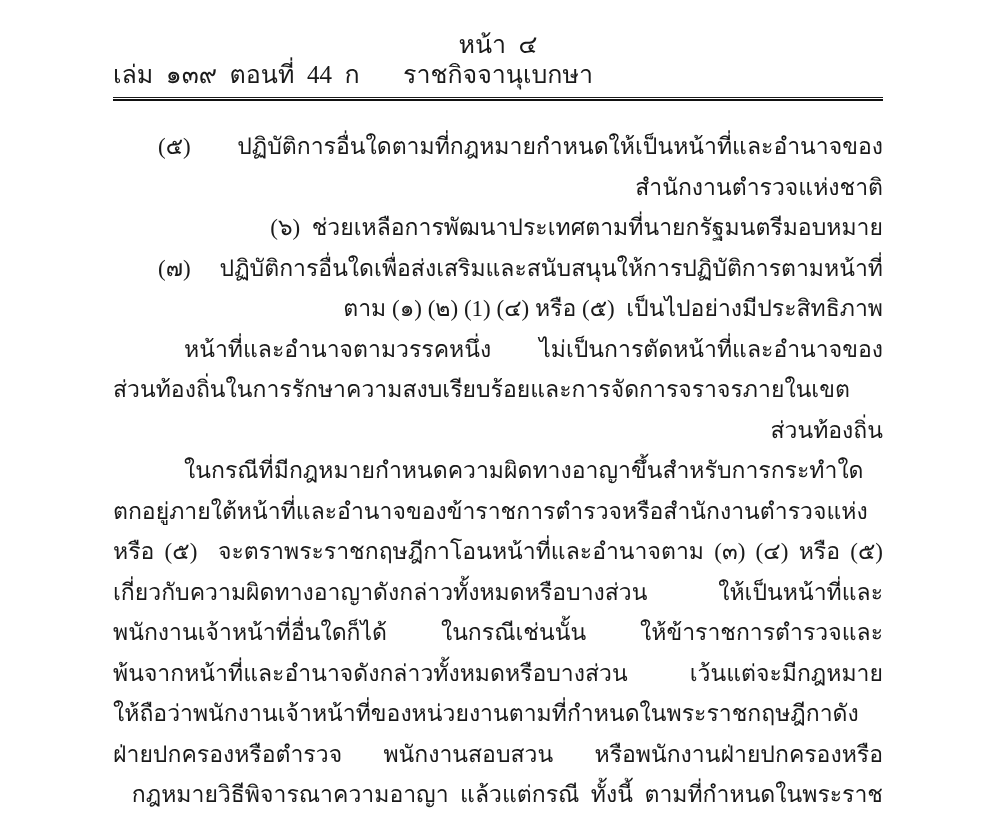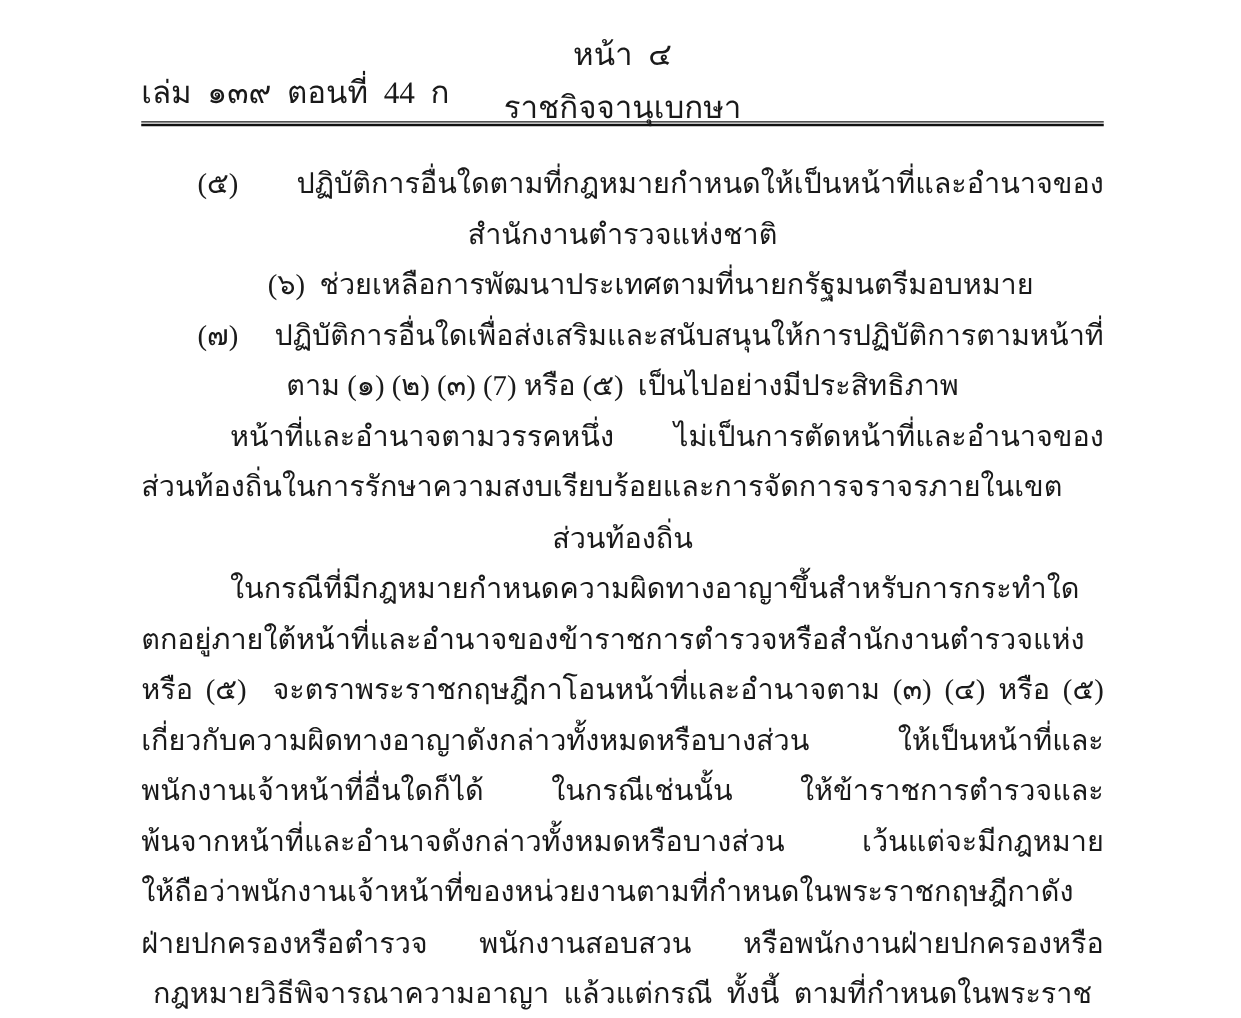--- a/index.html
+++ b/index.html
@@ -41,21 +41,21 @@
     white-space: pre-wrap;
   }
   .vol {
     position: absolute;
     left: 0;
     top: 0;
   }
   .gazette {
     position: absolute;
     left: 50%;
-    top: 12px;
+    top: 0;
     transform: translateX(-50%);
   }
   .date {
     position: absolute;
     right: 0;
     top: 0;
   }
   .rule {
     margin-top: 7px;
     height: 1px;
@@ -68,21 +68,21 @@
     left: 113px;
     width: 770px;
     padding-top: 14px;
     font-size: 23px;
   }
   .line {
     height: 40.5px;
     line-height: 40.5px;
     white-space: pre-wrap;
     overflow: hidden;
-    text-align: center;
+    text-align: right;
   }
   .line.just {
     text-align: justify;
     text-align-last: justify;
   }
   .line.indent-item  { padding-left: 45px; }
   .line.indent-para  { padding-left: 71px; }
 </style>
 </head>
 <body>
@@ -96,21 +96,21 @@
       <span class="gazette">ราชกิจจานุเบกษา</span>
     </div>
     <div class="rule"></div>
   </div>
 
   <div class="doc-body" id="doc-body">
       <div class="line just indent-item">(๕)  ปฏิบัติการอื่นใดตามที่กฎหมายกำหนดให้เป็นหน้าที่และอำนาจของข้าราชการตำรวจหรือ</div>
       <div class="line">สำนักงานตำรวจแห่งชาติ</div>
       <div class="line indent-item">(๖)  ช่วยเหลือการพัฒนาประเทศตามที่นายกรัฐมนตรีมอบหมาย</div>
       <div class="line just indent-item">(๗)  ปฏิบัติการอื่นใดเพื่อส่งเสริมและสนับสนุนให้การปฏิบัติการตามหน้าที่และอำนาจ</div>
-      <div class="line">ตาม (๑) (๒) (๓) (7) หรือ (๕)  เป็นไปอย่างมีประสิทธิภาพ</div>
+      <div class="line">ตาม (๑) (๒) (1) (๔) หรือ (๕)  เป็นไปอย่างมีประสิทธิภาพ</div>
       <div class="line just indent-para">หน้าที่และอำนาจตามวรรคหนึ่ง  ไม่เป็นการตัดหน้าที่และอำนาจขององค์กรปกครอง</div>
       <div class="line just">ส่วนท้องถิ่นในการรักษาความสงบเรียบร้อยและการจัดการจราจรภายในเขตพื้นที่ขององค์กรปกครอง</div>
       <div class="line">ส่วนท้องถิ่น</div>
       <div class="line just indent-para">ในกรณีที่มีกฎหมายกำหนดความผิดทางอาญาขึ้นสำหรับการกระทำใดเป็นการเฉพาะ  และ</div>
       <div class="line just">ตกอยู่ภายใต้หน้าที่และอำนาจของข้าราชการตำรวจหรือสำนักงานตำรวจแห่งชาติตาม  (๓)  (๔)</div>
       <div class="line just">หรือ (๕)  จะตราพระราชกฤษฎีกาโอนหน้าที่และอำนาจตาม (๓) (๔) หรือ (๕)  เฉพาะในส่วนที่</div>
       <div class="line just">เกี่ยวกับความผิดทางอาญาดังกล่าวทั้งหมดหรือบางส่วน  ให้เป็นหน้าที่และอำนาจของหน่วยงานหรือ</div>
       <div class="line just">พนักงานเจ้าหน้าที่อื่นใดก็ได้  ในกรณีเช่นนั้น  ให้ข้าราชการตำรวจและสำนักงานตำรวจแห่งชาติ</div>
       <div class="line just">พ้นจากหน้าที่และอำนาจดังกล่าวทั้งหมดหรือบางส่วน  เว้นแต่จะมีกฎหมายบัญญัติไว้เป็นอย่างอื่น  และ</div>
       <div class="line just">ให้ถือว่าพนักงานเจ้าหน้าที่ของหน่วยงานตามที่กำหนดในพระราชกฤษฎีกาดังกล่าวเป็นพนักงาน</div>

